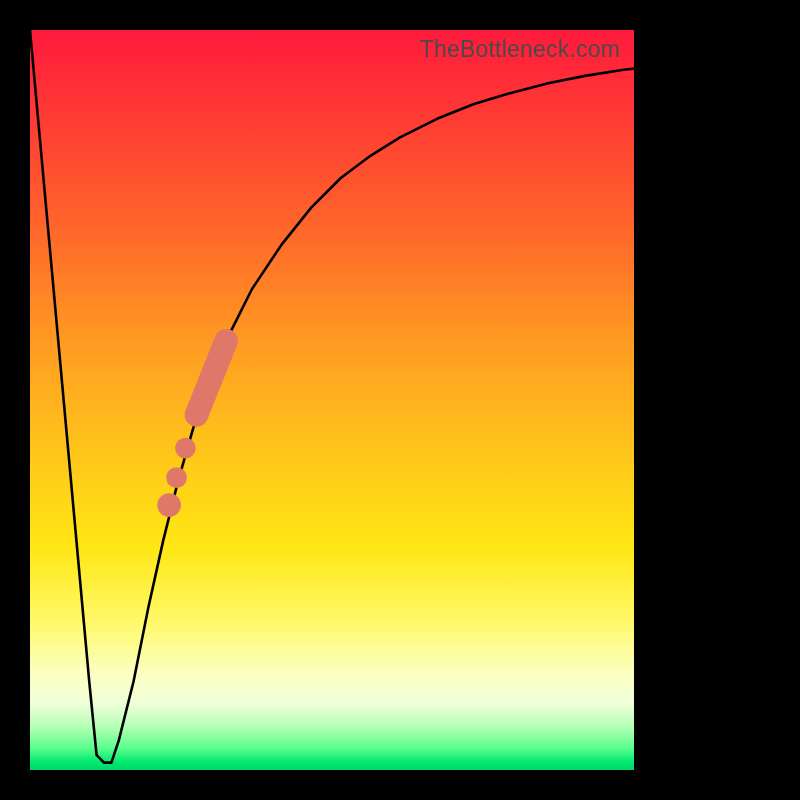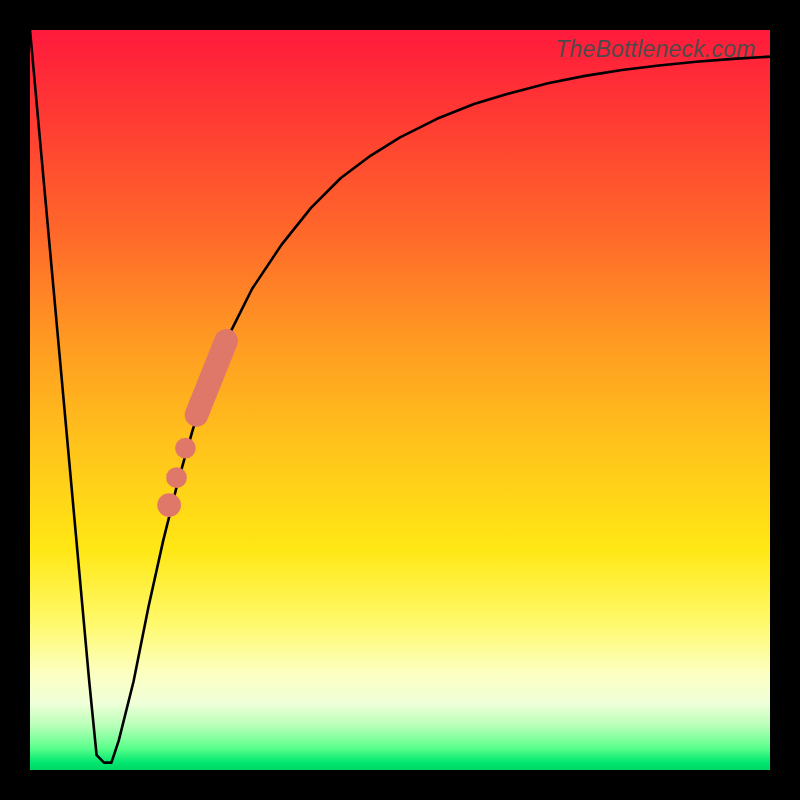--- a/index.html
+++ b/index.html
@@ -13,40 +13,39 @@
   .frame {
     position: relative;
     width: 800px;
     height: 800px;
     background: #000;
   }
   .plot-area {
     position: absolute;
     left: 30px;
     top: 30px;
-    width: 740px;
+    width: 604px;
     height: 740px;
     
     background: linear-gradient(
       to bottom,
       #ff1a3c 0%,
       #ff3b33 12%,
       #ff6a2a 28%,
       #ff9a22 42%,
       #ffc31b 56%,
       #ffe714 70%,
       #fff96a 80%,
       #fcffc2 87%,
       #efffd8 91%,
       #b8ffb8 94%,
       #5cff8c 97%,
       #00e770 99%,
       #00d766 100%
     );
-    font-style: italic;
   }
   .watermark {
     position: absolute;
     top: 6px;
     right: 14px;
     color: #4a4a4a;
     font-size: 23px;
     font-weight: 400;
     letter-spacing: 0.2px;
     user-select: none;

